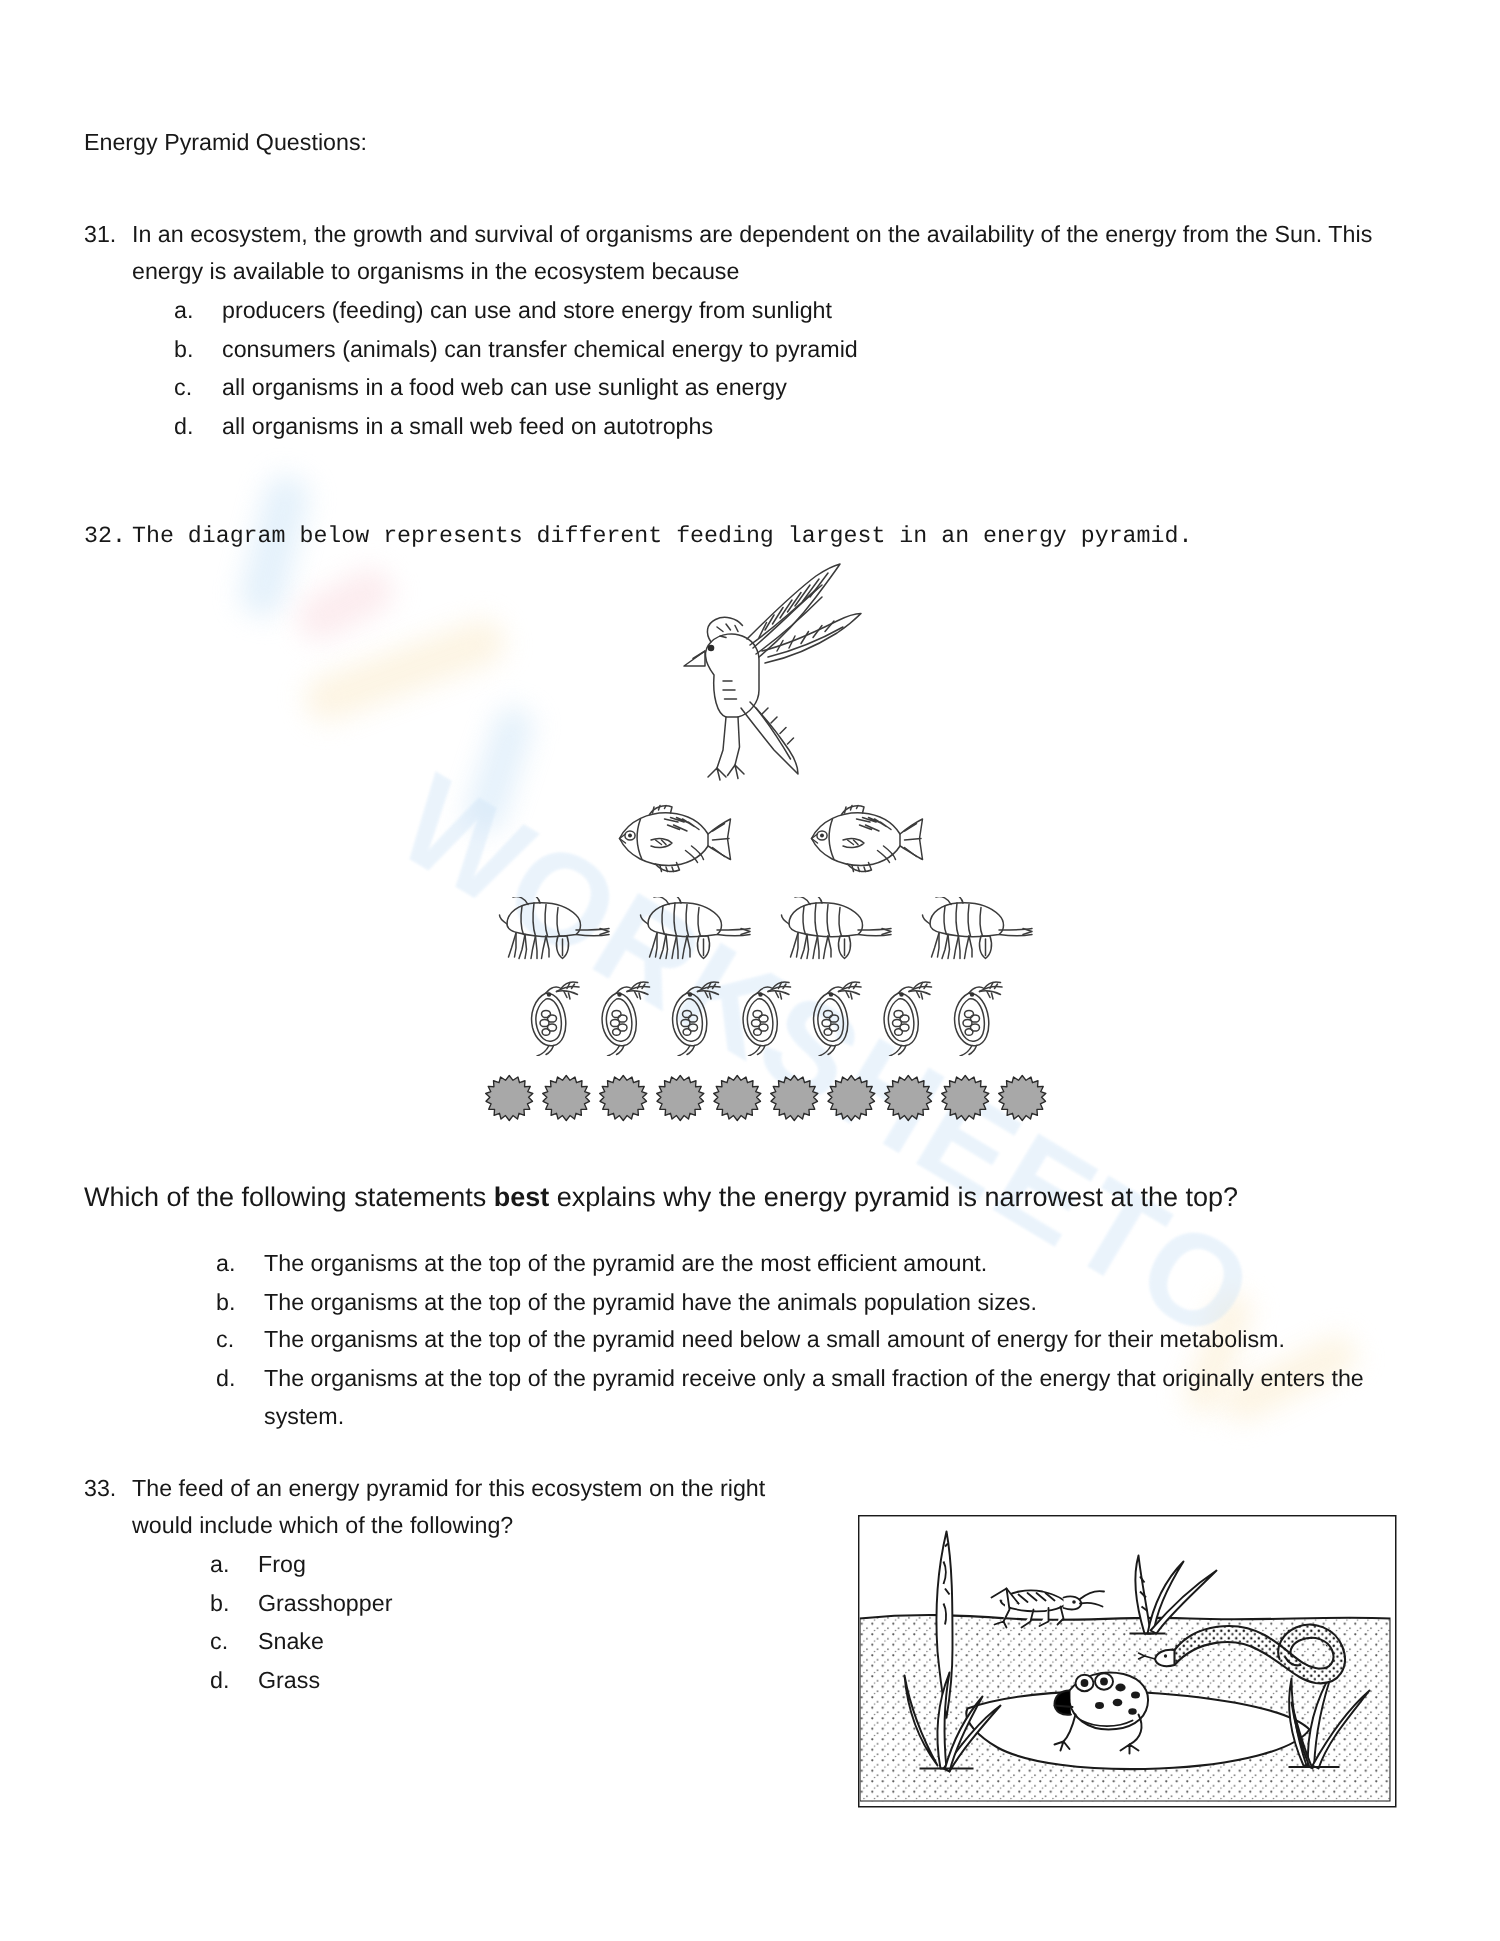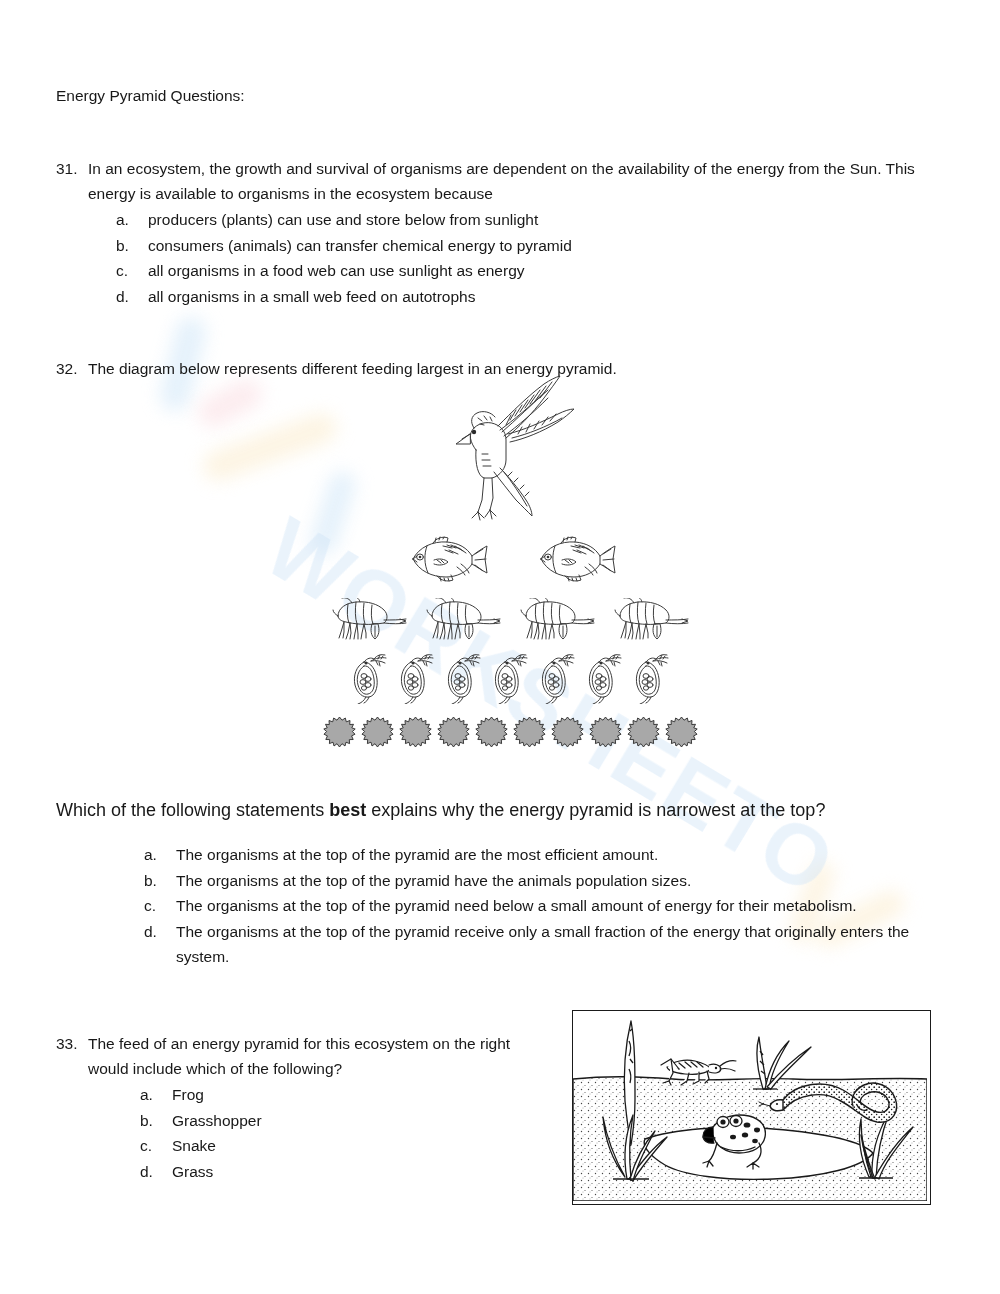--- a/index.html
+++ b/index.html
@@ -46,21 +46,21 @@
     inset: 0;
     z-index: 2;
   }
   .heading {
     position: absolute;
     left: 56px;
     top: 85px;
     font-size: 15.5px;
     line-height: 22px;
   }
-  .qblock { position: absolute; margin-top: 12px; }
+  .qblock { position: absolute; }
   .qline {
     display: flex;
     font-size: 15.5px;
     line-height: 24.5px;
   }
   .qnum {
     width: 32px;
     flex: 0 0 32px;
     text-align: left;
   }
@@ -133,38 +133,38 @@
   <div class="heading">Energy Pyramid Questions:</div>
 
   <div class="qblock" style="left:56px; top:145px; width:886px;">
     <div class="qline">
       <span class="qnum">31.</span>
       <span class="qtext">In an ecosystem, the growth and survival of organisms are dependent on the availability of the energy from the Sun. This energy is available to organisms in the ecosystem because</span>
     </div>
     <ul class="opts" style="margin-left:60px;">
       <li class="opt">
         <span class="opt-letter">a.</span>
-        <span class="opt-text">producers (plants) can use and store below from sunlight</span>
+        <span class="opt-text">producers (feeding) can use and store energy from sunlight</span>
       </li>
       <li class="opt">
         <span class="opt-letter">b.</span>
         <span class="opt-text">consumers (animals) can transfer chemical energy to pyramid</span>
       </li>
       <li class="opt">
         <span class="opt-letter">c.</span>
         <span class="opt-text">all organisms in a food web can use sunlight as energy</span>
       </li>
       <li class="opt">
         <span class="opt-letter">d.</span>
         <span class="opt-text">all organisms in a small web feed on autotrophs</span>
       </li>
     </ul>
   </div>
 
-  <div class="qblock" style="left:56px; top:345px; width:886px;">
+  <div class="qblock" style="left:56px; top:345px; width:886px;font-family:Liberation Mono, monospace;">
     <div class="qline">
       <span class="qnum">32.</span>
       <span class="qtext">The diagram below represents different feeding largest in an energy pyramid.</span>
     </div>
   </div>
 
   <div class="qblock" style="left:56px; top:786px; width:890px;">
     <div style="font-size:18px; line-height:24px;">
       <span>Which of the following statements </span><span class="bold">best</span><span> explains why the energy pyramid is narrowest at the top?</span>
     </div>
@@ -181,21 +181,21 @@
         <span class="opt-letter">c.</span>
         <span class="opt-text">The organisms at the top of the pyramid need below a small amount of energy for their metabolism.</span>
       </li>
       <li class="opt">
         <span class="opt-letter">d.</span>
         <span class="opt-text">The organisms at the top of the pyramid receive only a small fraction of the energy that originally enters the system.</span>
       </li>
     </ul>
   </div>
 
-  <div class="qblock" style="left:56px; top:1020px; width:495px;">
+  <div class="qblock" style="left:56px; top:981px; width:495px;">
     <div class="qline">
       <span class="qnum">33.</span>
       <span class="qtext">The feed of an energy pyramid for this ecosystem on the right would include which of the following?</span>
     </div>
     <ul class="opts" style="margin-left:84px;">
       <li class="opt">
         <span class="opt-letter">a.</span>
         <span class="opt-text">Frog</span>
       </li>
       <li class="opt">

